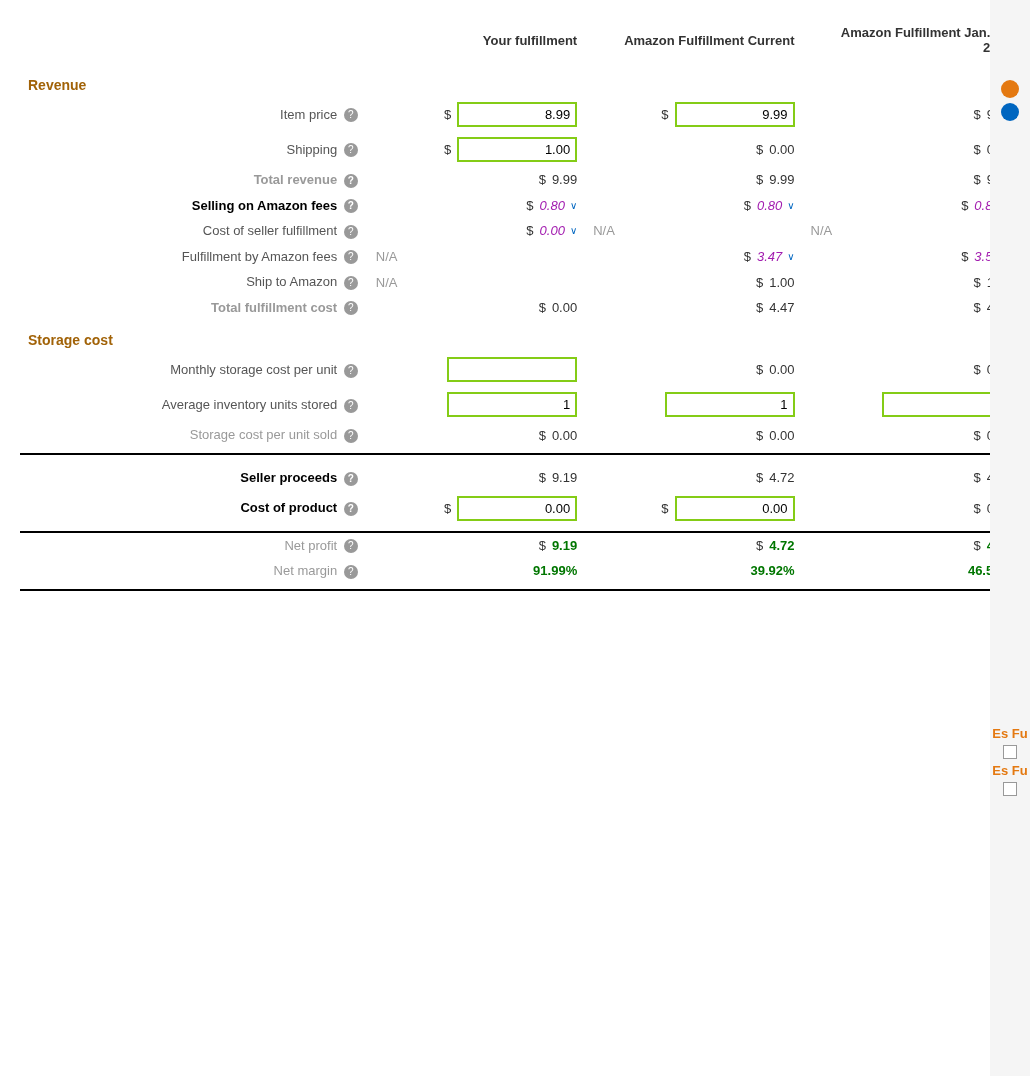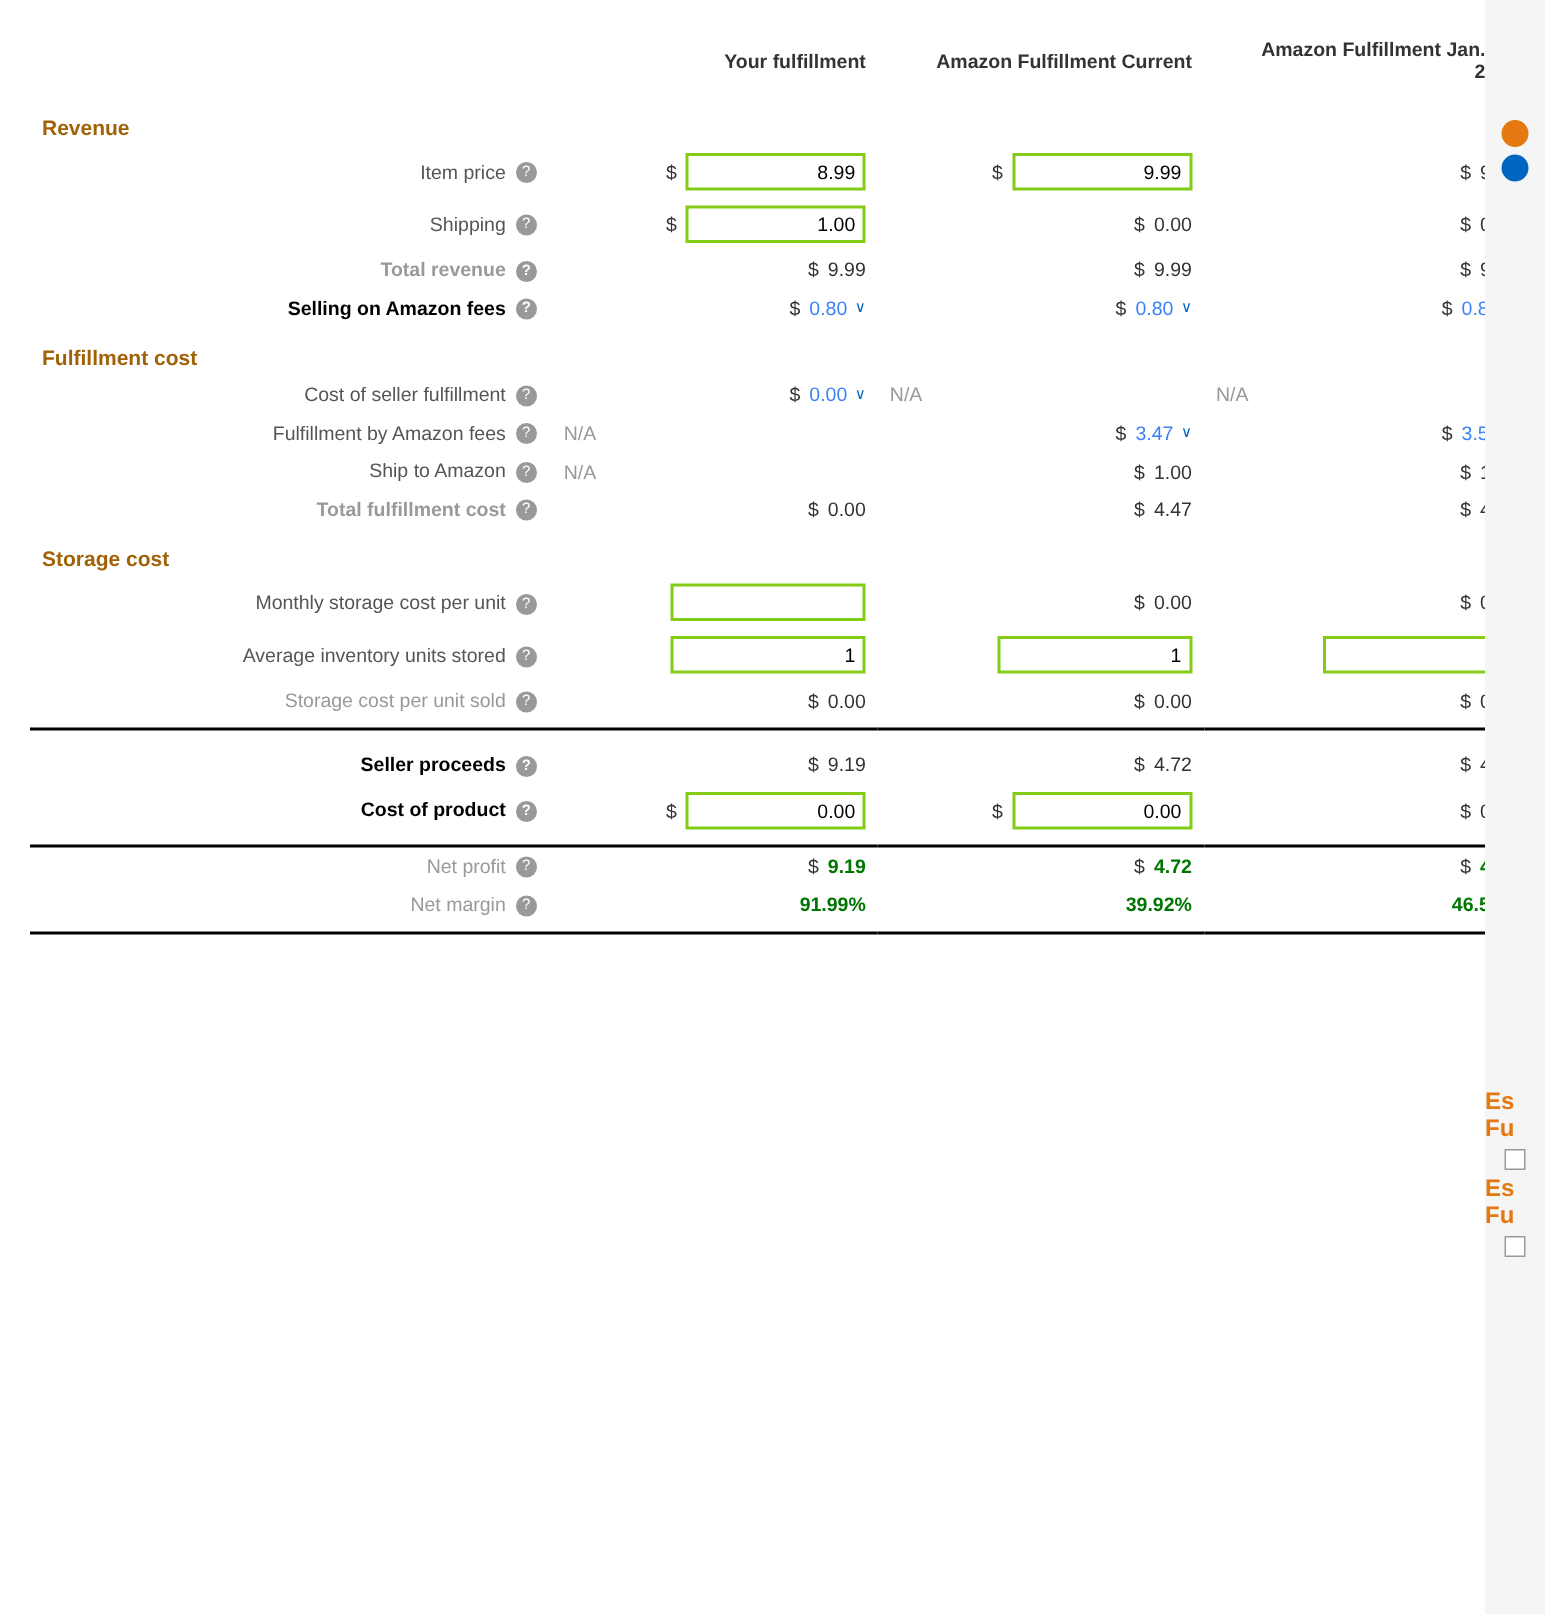--- a/index.html
+++ b/index.html
@@ -47,23 +47,24 @@
       color: #a16207;
       padding-top: 12px;
       padding-bottom: 4px;
       text-align: left;
     }
     .dollar-sign {
       color: #333;
       margin-right: 3px;
     }
     .link-val {
-      color: #3b82f6;
+      color: #a21caf;
       text-decoration: none;
       cursor: pointer;
+      font-style: italic;
     }
     .chevron {
       font-size: 10px;
       color: #0066c0;
       margin-left: 2px;
     }
     .gray-text {
       color: #999;
     }
     .bold-label {
@@ -113,21 +114,21 @@
       background: #f5f5f5;
       height: 100%;
       display: flex;
       flex-direction: column;
       align-items: center;
       padding-top: 50px;
       gap: 5px;
     }
     .orange-label {
       color: #e47911;
-      font-size: 16px;
+      font-size: 13px;
       font-weight: bold;
       writing-mode: horizontal-tb;
     }
     .side-badge {
       width: 18px;
       height: 18px;
       border-radius: 50%;
     }
     .badge-orange { background: #e47911; }
     .badge-blue { background: #0066c0; }
@@ -263,23 +264,20 @@
         </td>
         <td class="col-jan">
           <div class="cell-with-dollar">
             <span class="dollar-sign">$</span>
             <a class="link-val">0.80</a>
             <span class="chevron">∨</span>
           </div>
         </td>
       </tr>
 
-      <tr class="section-header">
-        <td colspan="4">Fulfillment cost</td>
-      </tr>
 
       <tr>
         <td class="col-label">
           <span>Cost of seller fulfillment</span>
           <span class="info-icon">?</span>
         </td>
         <td class="col-your">
           <div class="cell-with-dollar">
             <span class="dollar-sign">$</span>
             <a class="link-val">0.00</a>

